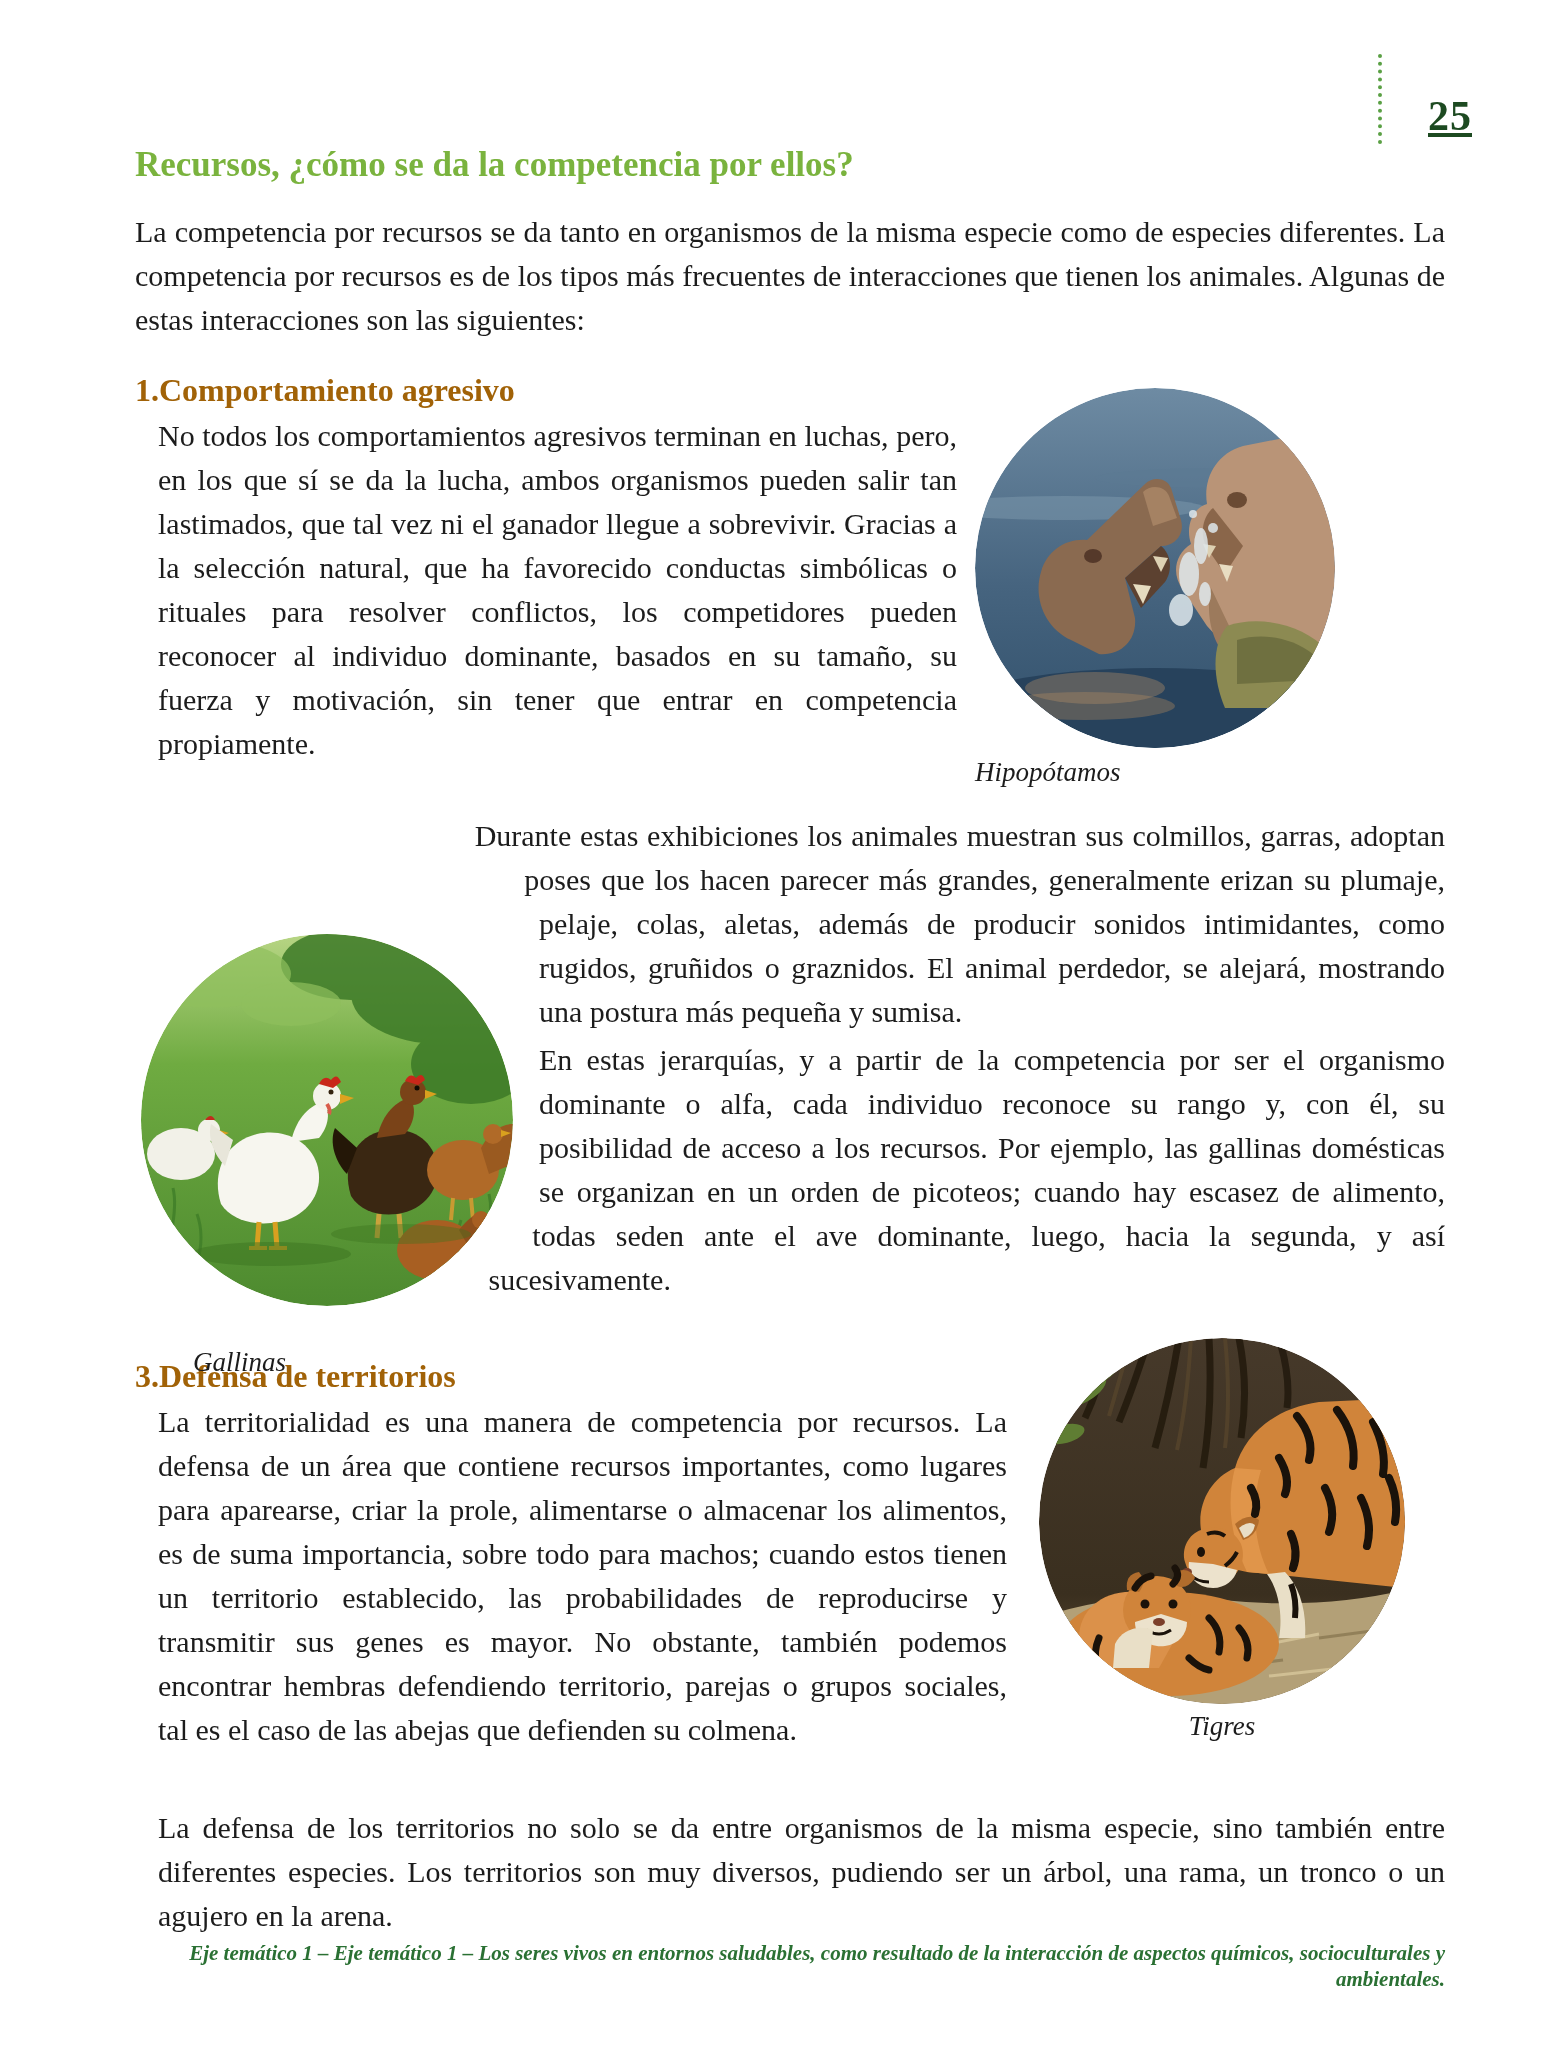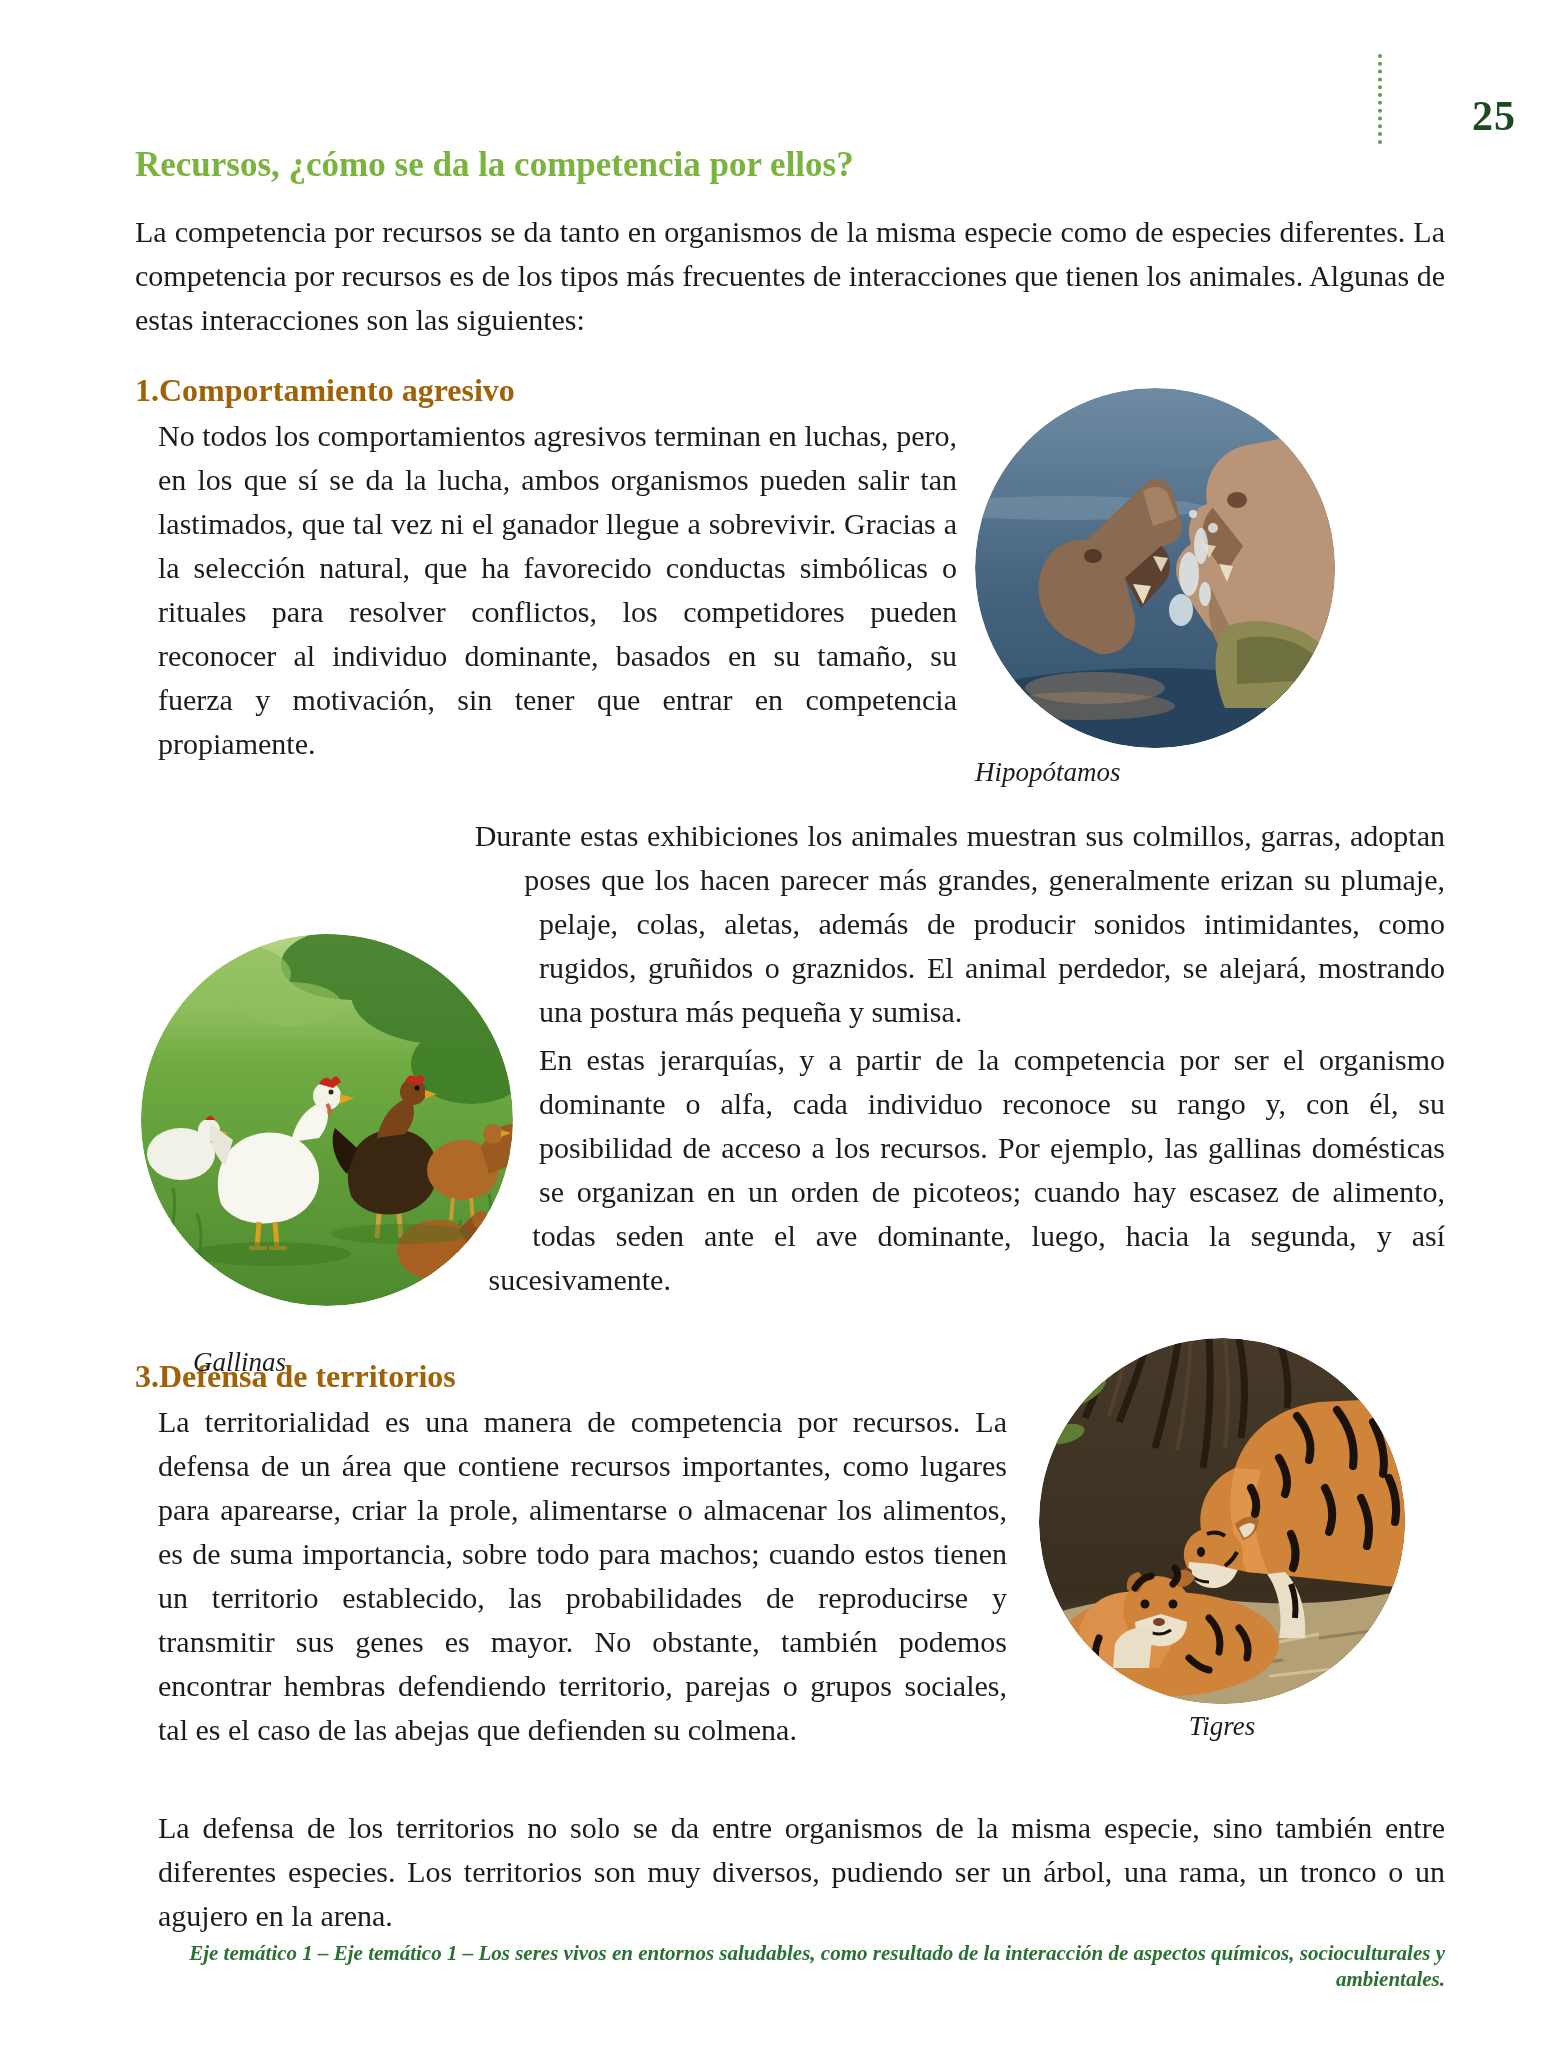--- a/index.html
+++ b/index.html
@@ -1,22 +1,22 @@
 <!DOCTYPE html>
 <html><head>
 <meta charset="utf-8">
 <style>
   html,body{margin:0;padding:0;background:#e8e8e8;}
   .page{position:relative;width:1564px;height:2048px;background:#ffffff;overflow:hidden;
         font-family:"Liberation Serif",serif;color:#1c1c1c;margin:0 auto;}
   
   .pn-rule{position:absolute;left:1378px;top:54px;height:90px;width:0;
            border-left:4px dotted #5aa044;}
-  .page-number{position:absolute;left:1472px;top:92px;font-size:42px;font-weight:bold;
-               color:#1d4a21;letter-spacing:1px;}
+  .page-number{position:absolute;left:1428px;top:92px;font-size:42px;font-weight:bold;
+               color:#1d4a21;letter-spacing:1px;text-decoration:underline;}
   
   .content{position:absolute;left:135px;top:0;width:1310px;}
   .main-title{margin:136px 0 0 0;font-size:35px;line-height:58px;font-weight:bold;color:#7ab33e;}
   .intro{margin:16px 0 0 0;font-size:30px;line-height:44px;text-align:justify;}
   .sec{display:flow-root;}
   .sec-heading{font-size:32px;line-height:40px;font-weight:bold;color:#a16207;margin:0;}
   .sec-body{font-size:30px;line-height:44px;text-align:justify;margin:4px 0 0 0;padding-left:23px;}
   .sec1{margin-top:28px;}
   .flow2{margin-top:16px;font-family:Liberation Serif, serif;}
   .sec3{margin-top:40px;}

